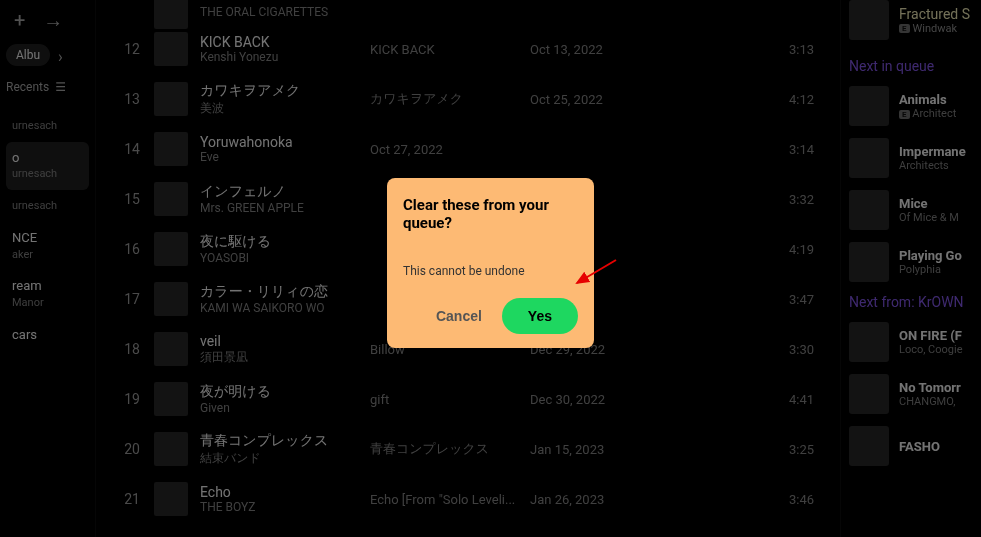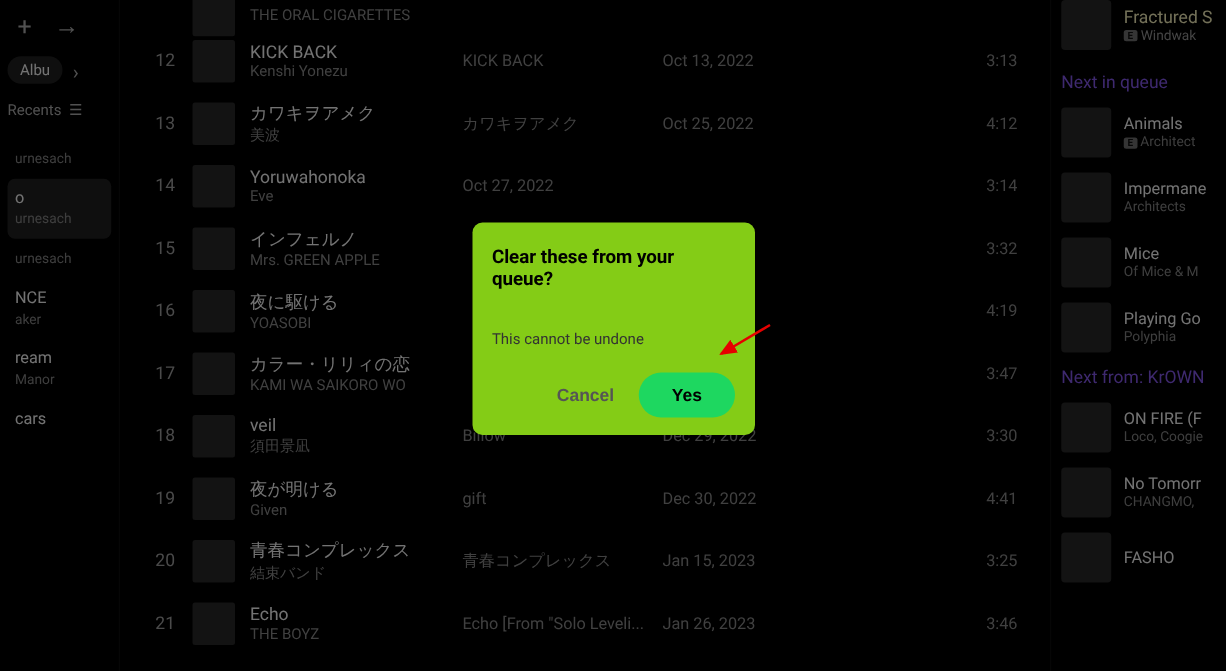--- a/index.html
+++ b/index.html
@@ -67,35 +67,35 @@
   .np {
     display:flex; gap:10px; align-items:center; margin-bottom:18px;
   }
   .np-cover { width:40px; height:40px; background:#2a2a2a; border-radius:3px; flex-shrink:0;}
   .np-title { color:#fef9c3; font-size:14px; font-weight:400; white-space:nowrap;}
   .np-artist { font-size:11px; color:#9a9a9a; display:flex; gap:3px; align-items:center;}
   .e-badge { display:inline-block; background:#777; color:#111; font-size:8px; font-weight:700; padding:0 3px; border-radius:2px;}
   .section-hdr { font-size:14px; font-weight:400; color:#8b5cf6; margin: 8px 0 12px;}
   .q-item { display:flex; gap:10px; align-items:center; margin-bottom:12px;}
   .q-cover { width:40px; height:40px; background:#2a2a2a; border-radius:3px; flex-shrink:0;}
-  .q-title { font-size:13px; color:#fff; white-space:nowrap; font-weight:400;}
+  .q-title { font-size:13px; color:#fff; white-space:nowrap; font-weight:700;}
   .q-artist { font-size:11px; color:#8a8a8a; white-space:nowrap;}
 
   .overlay {
     position:absolute; inset:0;
     background: rgba(0,0,0,0.55);
     display:flex; align-items:flex-start; justify-content:center;
     padding-top:178px;
     z-index: 10;
   }
   .modal {
-    background:#84cc16;
+    background:#fdba74;
     color:#000;
     border-radius:8px;
-    width: 226px;
+    width: 207px;
     padding: 18px 16px 14px;
     position:relative;
   }
   .modal-title { font-size:15px; font-weight:700; margin-bottom:6px;}
   .modal-sub { font-size:12px; color:#333; margin-bottom:20px;margin-top:32px;}
   .modal-actions { display:flex; justify-content:flex-end; gap:4px; align-items:center;}
   .btn-cancel { background:transparent; border:none; font-size:14px; font-weight:700; color:#555; padding:10px 16px; cursor:pointer; border-radius:22px;}
   .btn-yes { background:#1ed760; border:none; font-size:14px; font-weight:700; color:#000; padding:10px 26px; border-radius:22px; cursor:pointer;}
 
   .arrow {

